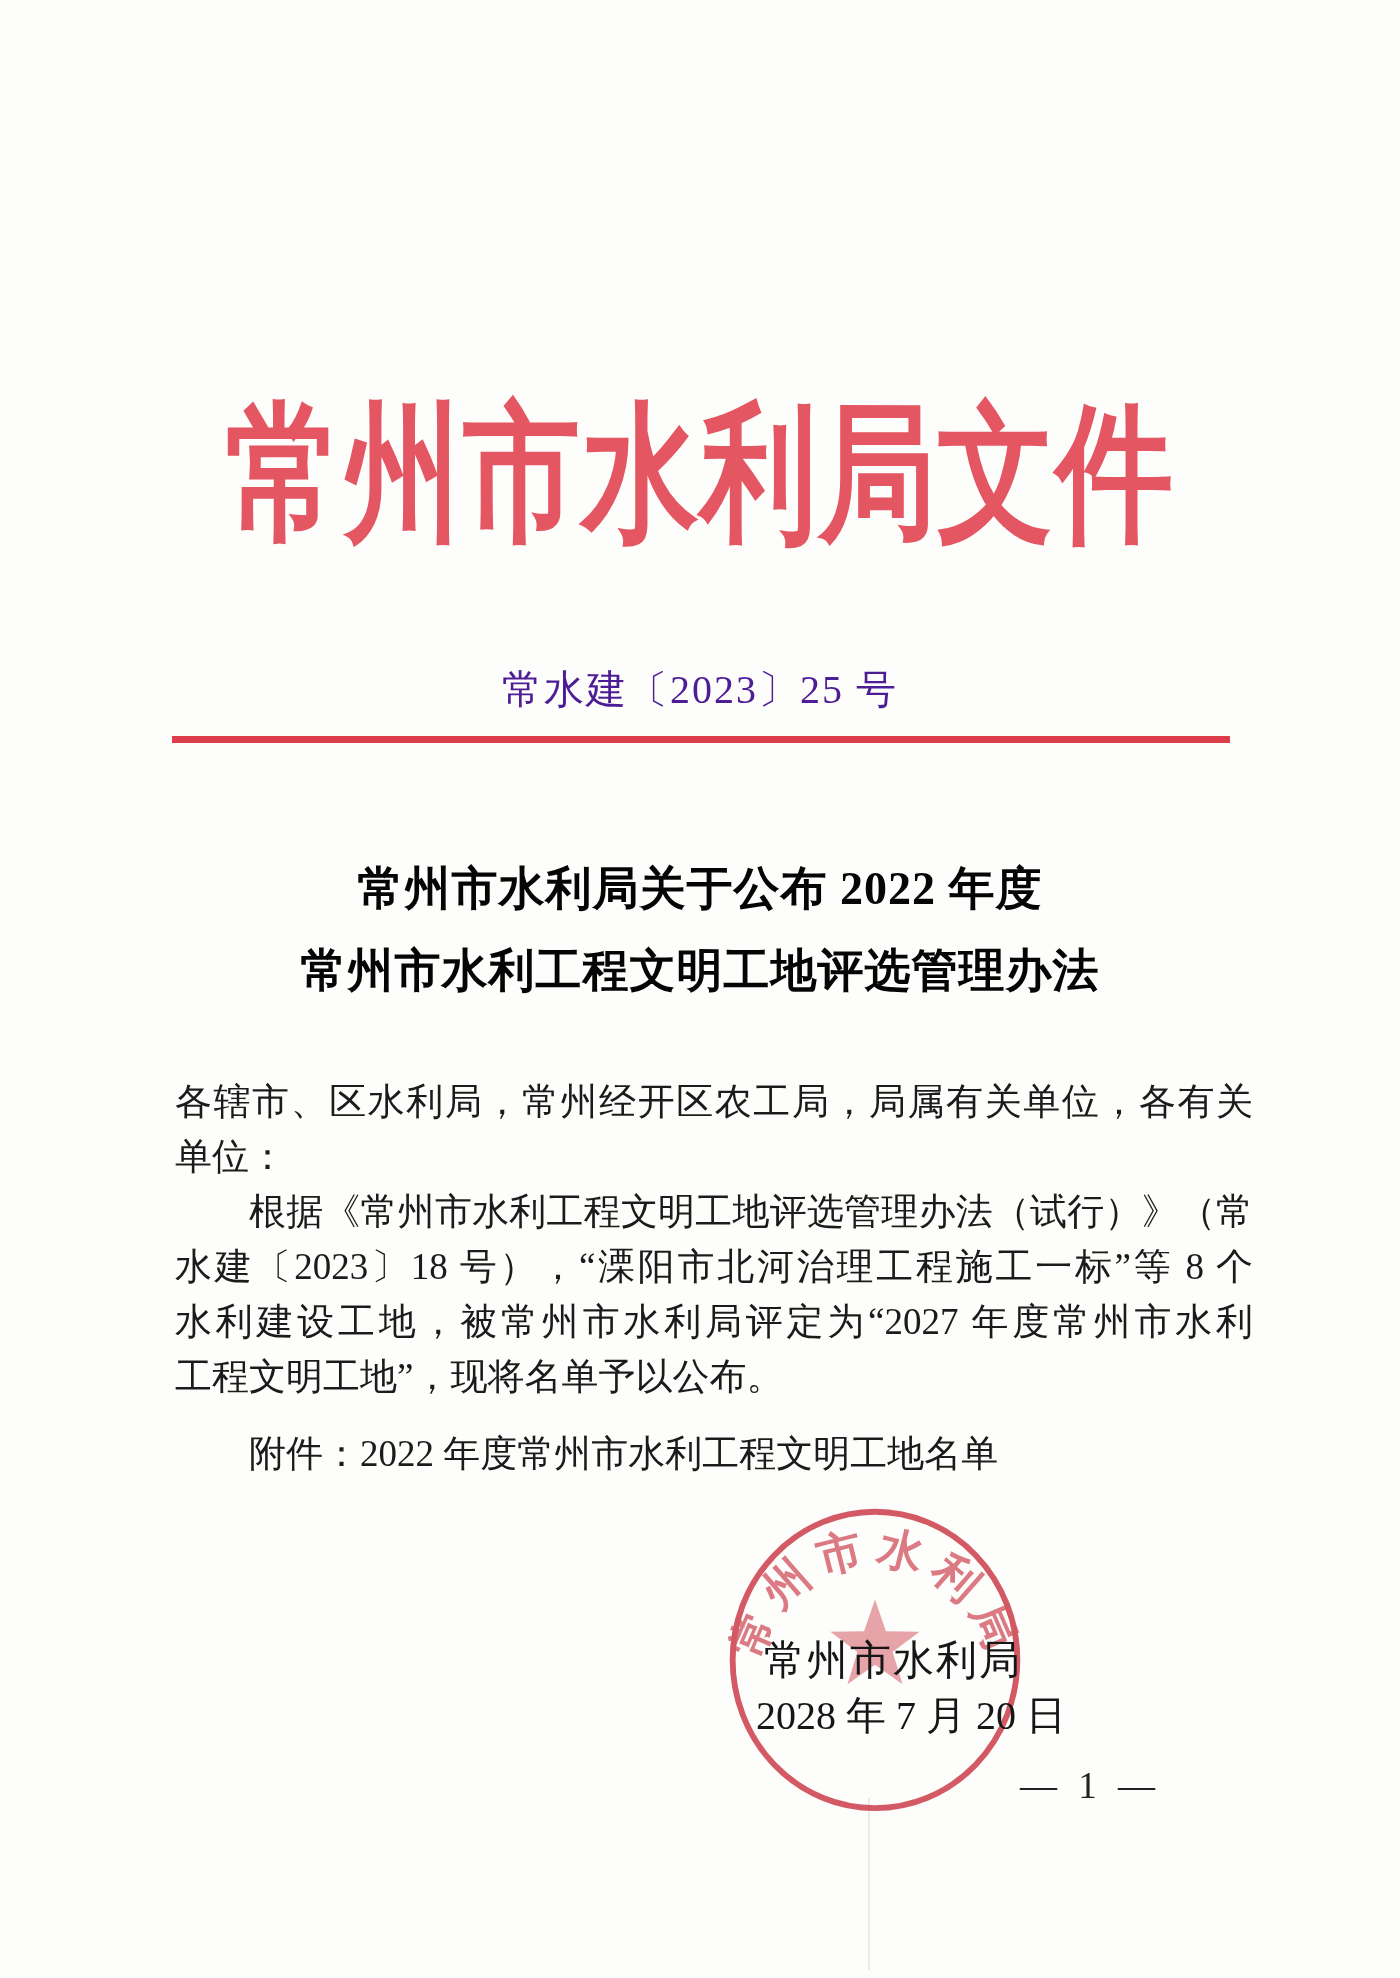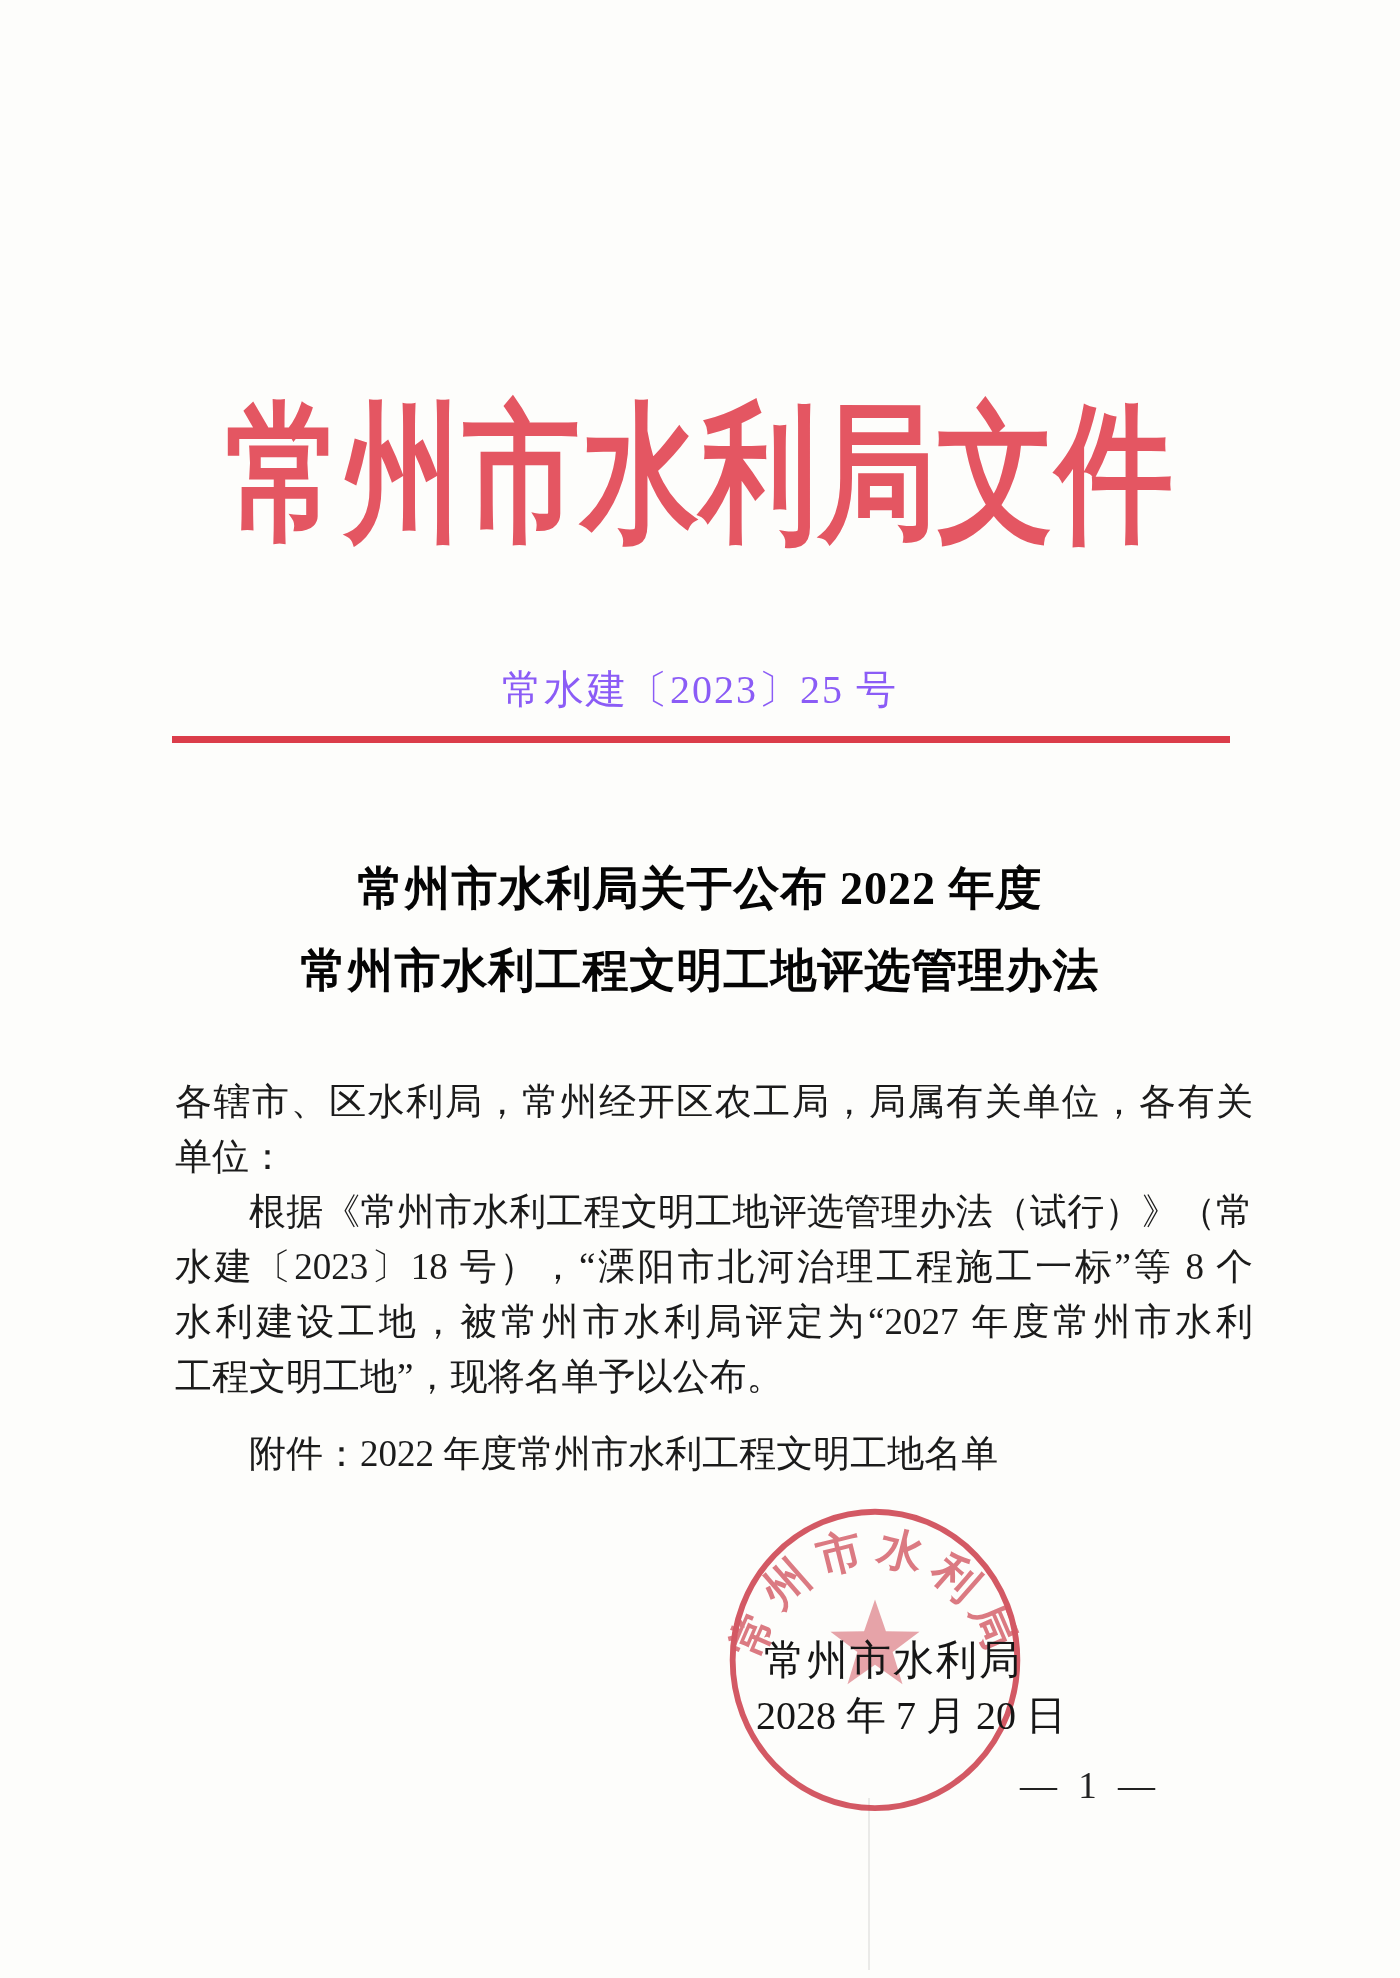--- a/index.html
+++ b/index.html
@@ -33,21 +33,21 @@
 
   
   .doc-number {
     position: absolute;
     top: 664px;
     left: 0;
     width: 100%;
     text-align: center;
     font-size: 40px;
     line-height: 52px;
-    color: #8b5cf6;
+    color: #4c1d95;
     letter-spacing: 2px;
     white-space: nowrap;
   }
 
   
   .red-rule {
     position: absolute;
     top: 736px;
     left: 172px;
     width: 1058px;

